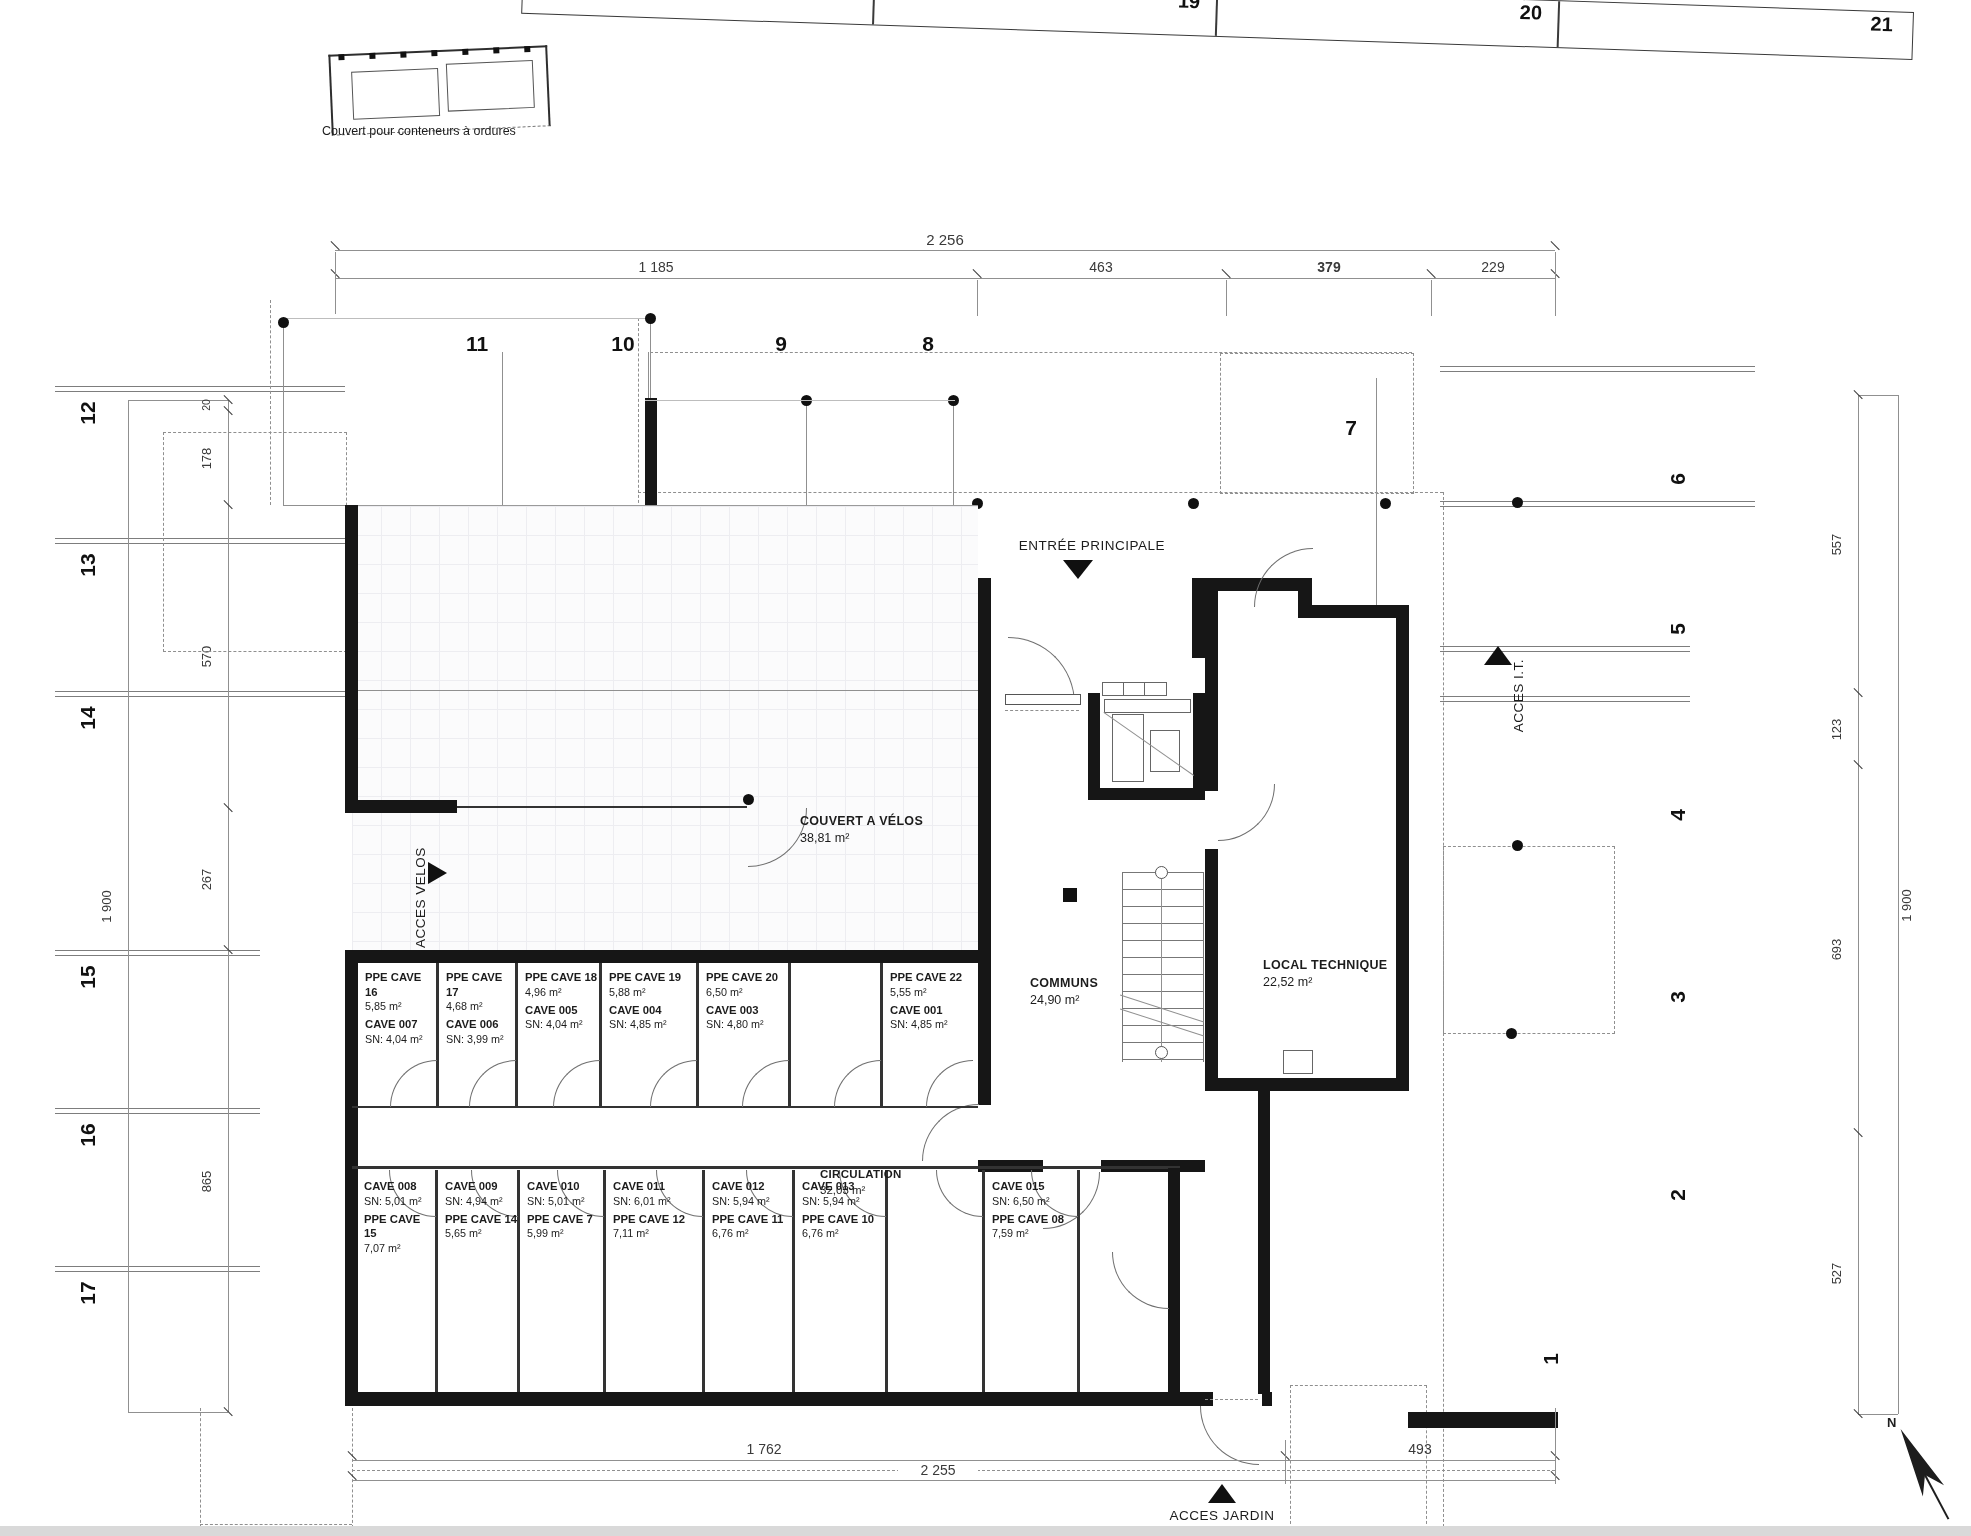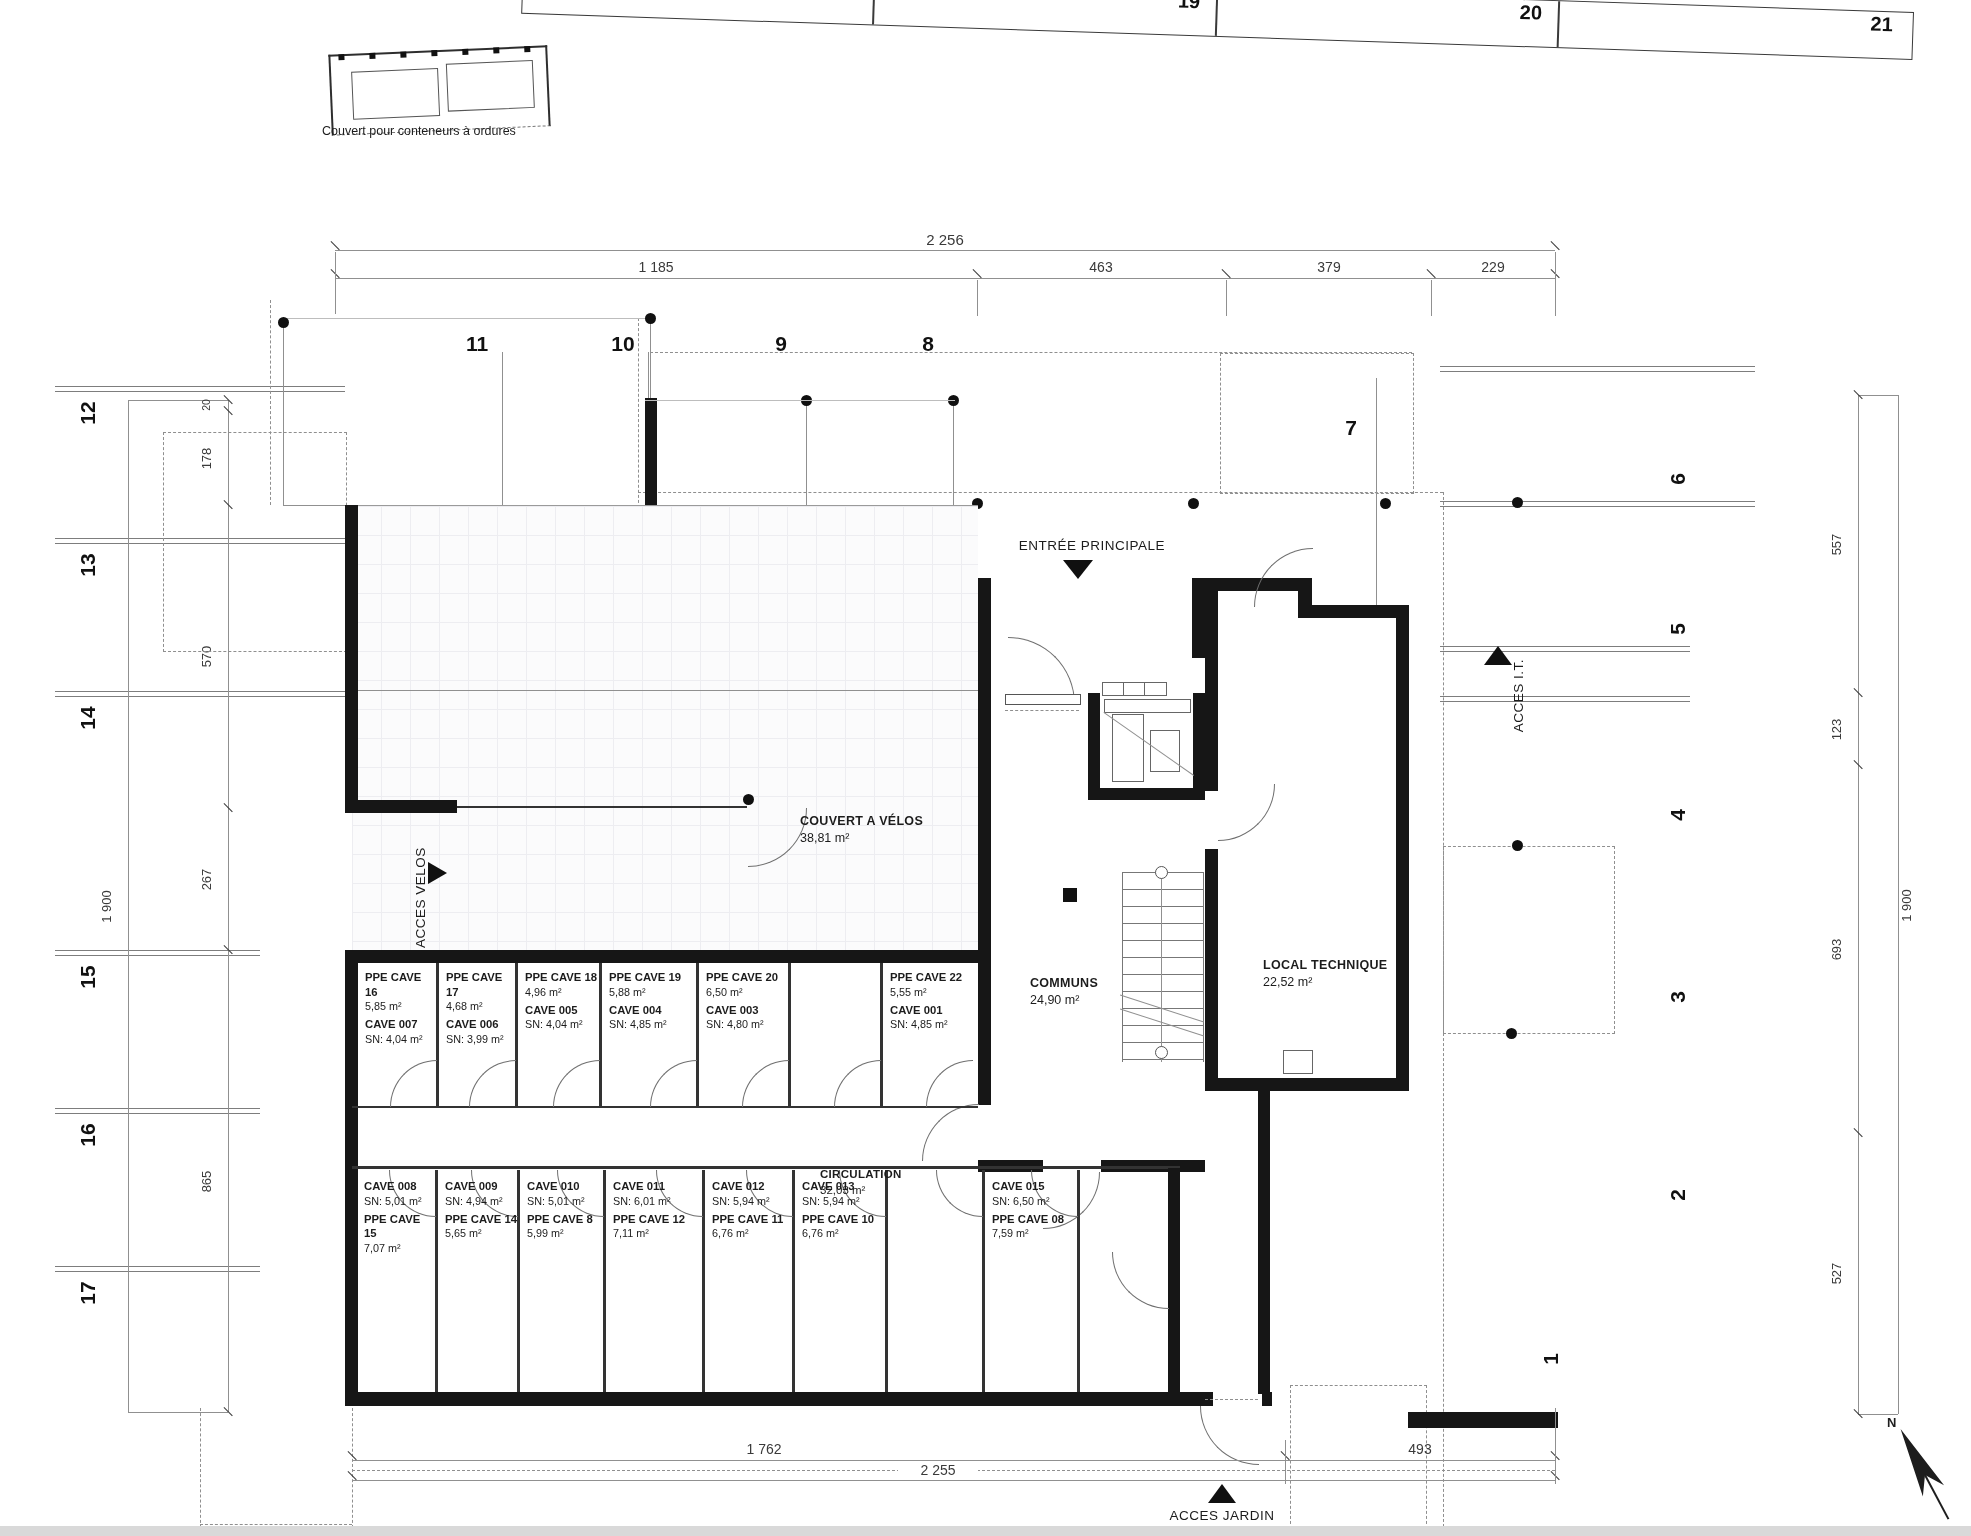--- a/index.html
+++ b/index.html
@@ -74,21 +74,21 @@
   <div class="abs" style="left:322px;top:124px;width:240px;font-size:12.5px;font-weight:400;color:#1c1c1c;">Couvert pour conteneurs à ordures</div>
 
   <div class="ln" style="left:335px;top:250px;width:1220px;height:1px;"></div>
   <div class="dim" style="left:905px;top:231px;width:80px;font-size:15px;">2 256</div>
   <div class="tick" style="left:329px;top:245px;"></div>
   <div class="tick" style="left:1549px;top:245px;"></div>
 
   <div class="ln" style="left:335px;top:278px;width:1220px;height:1px;"></div>
   <div class="dim" style="left:616px;top:259px;width:80px;">1 185</div>
   <div class="dim" style="left:1061px;top:259px;width:80px;">463</div>
-  <div class="dim" style="left:1289px;top:259px;width:80px;">379</div>
+  <div class="dim" style="left:1289px;top:259px;width:80px;font-weight:bold;">379</div>
   <div class="dim" style="left:1453px;top:259px;width:80px;">229</div>
   <div class="tick" style="left:329px;top:273px;"></div>
   <div class="tick" style="left:971px;top:273px;"></div>
   <div class="tick" style="left:1220px;top:273px;"></div>
   <div class="tick" style="left:1425px;top:273px;"></div>
   <div class="tick" style="left:1549px;top:273px;"></div>
   <div class="ln" style="left:335px;top:252px;width:1px;height:62px;"></div>
   <div class="ln" style="left:977px;top:280px;width:1px;height:36px;"></div>
   <div class="ln" style="left:1226px;top:280px;width:1px;height:36px;"></div>
   <div class="ln" style="left:1431px;top:280px;width:1px;height:36px;"></div>
@@ -357,21 +357,21 @@
   </div>
   <div class="cell" style="left:438px;top:1172px;width:79px;height:218px;">
     <div class="b">CAVE 009</div>
     <div>SN: 4,94 m²</div>
     <div class="b gap">PPE CAVE 14</div>
     <div>5,65 m²</div>
   </div>
   <div class="cell" style="left:520px;top:1172px;width:83px;height:218px;">
     <div class="b">CAVE 010</div>
     <div>SN: 5,01 m²</div>
-    <div class="b gap">PPE CAVE 8</div>
+    <div class="b gap">PPE CAVE 7</div>
     <div>5,99 m²</div>
   </div>
   <div class="cell" style="left:606px;top:1172px;width:104px;height:218px;">
     <div class="b">CAVE 011</div>
     <div>SN: 6,01 m²</div>
     <div class="b gap">PPE CAVE 12</div>
     <div>7,11 m²</div>
   </div>
   <div class="cell" style="left:705px;top:1172px;width:87px;height:218px;">
     <div class="b">CAVE 012</div>

